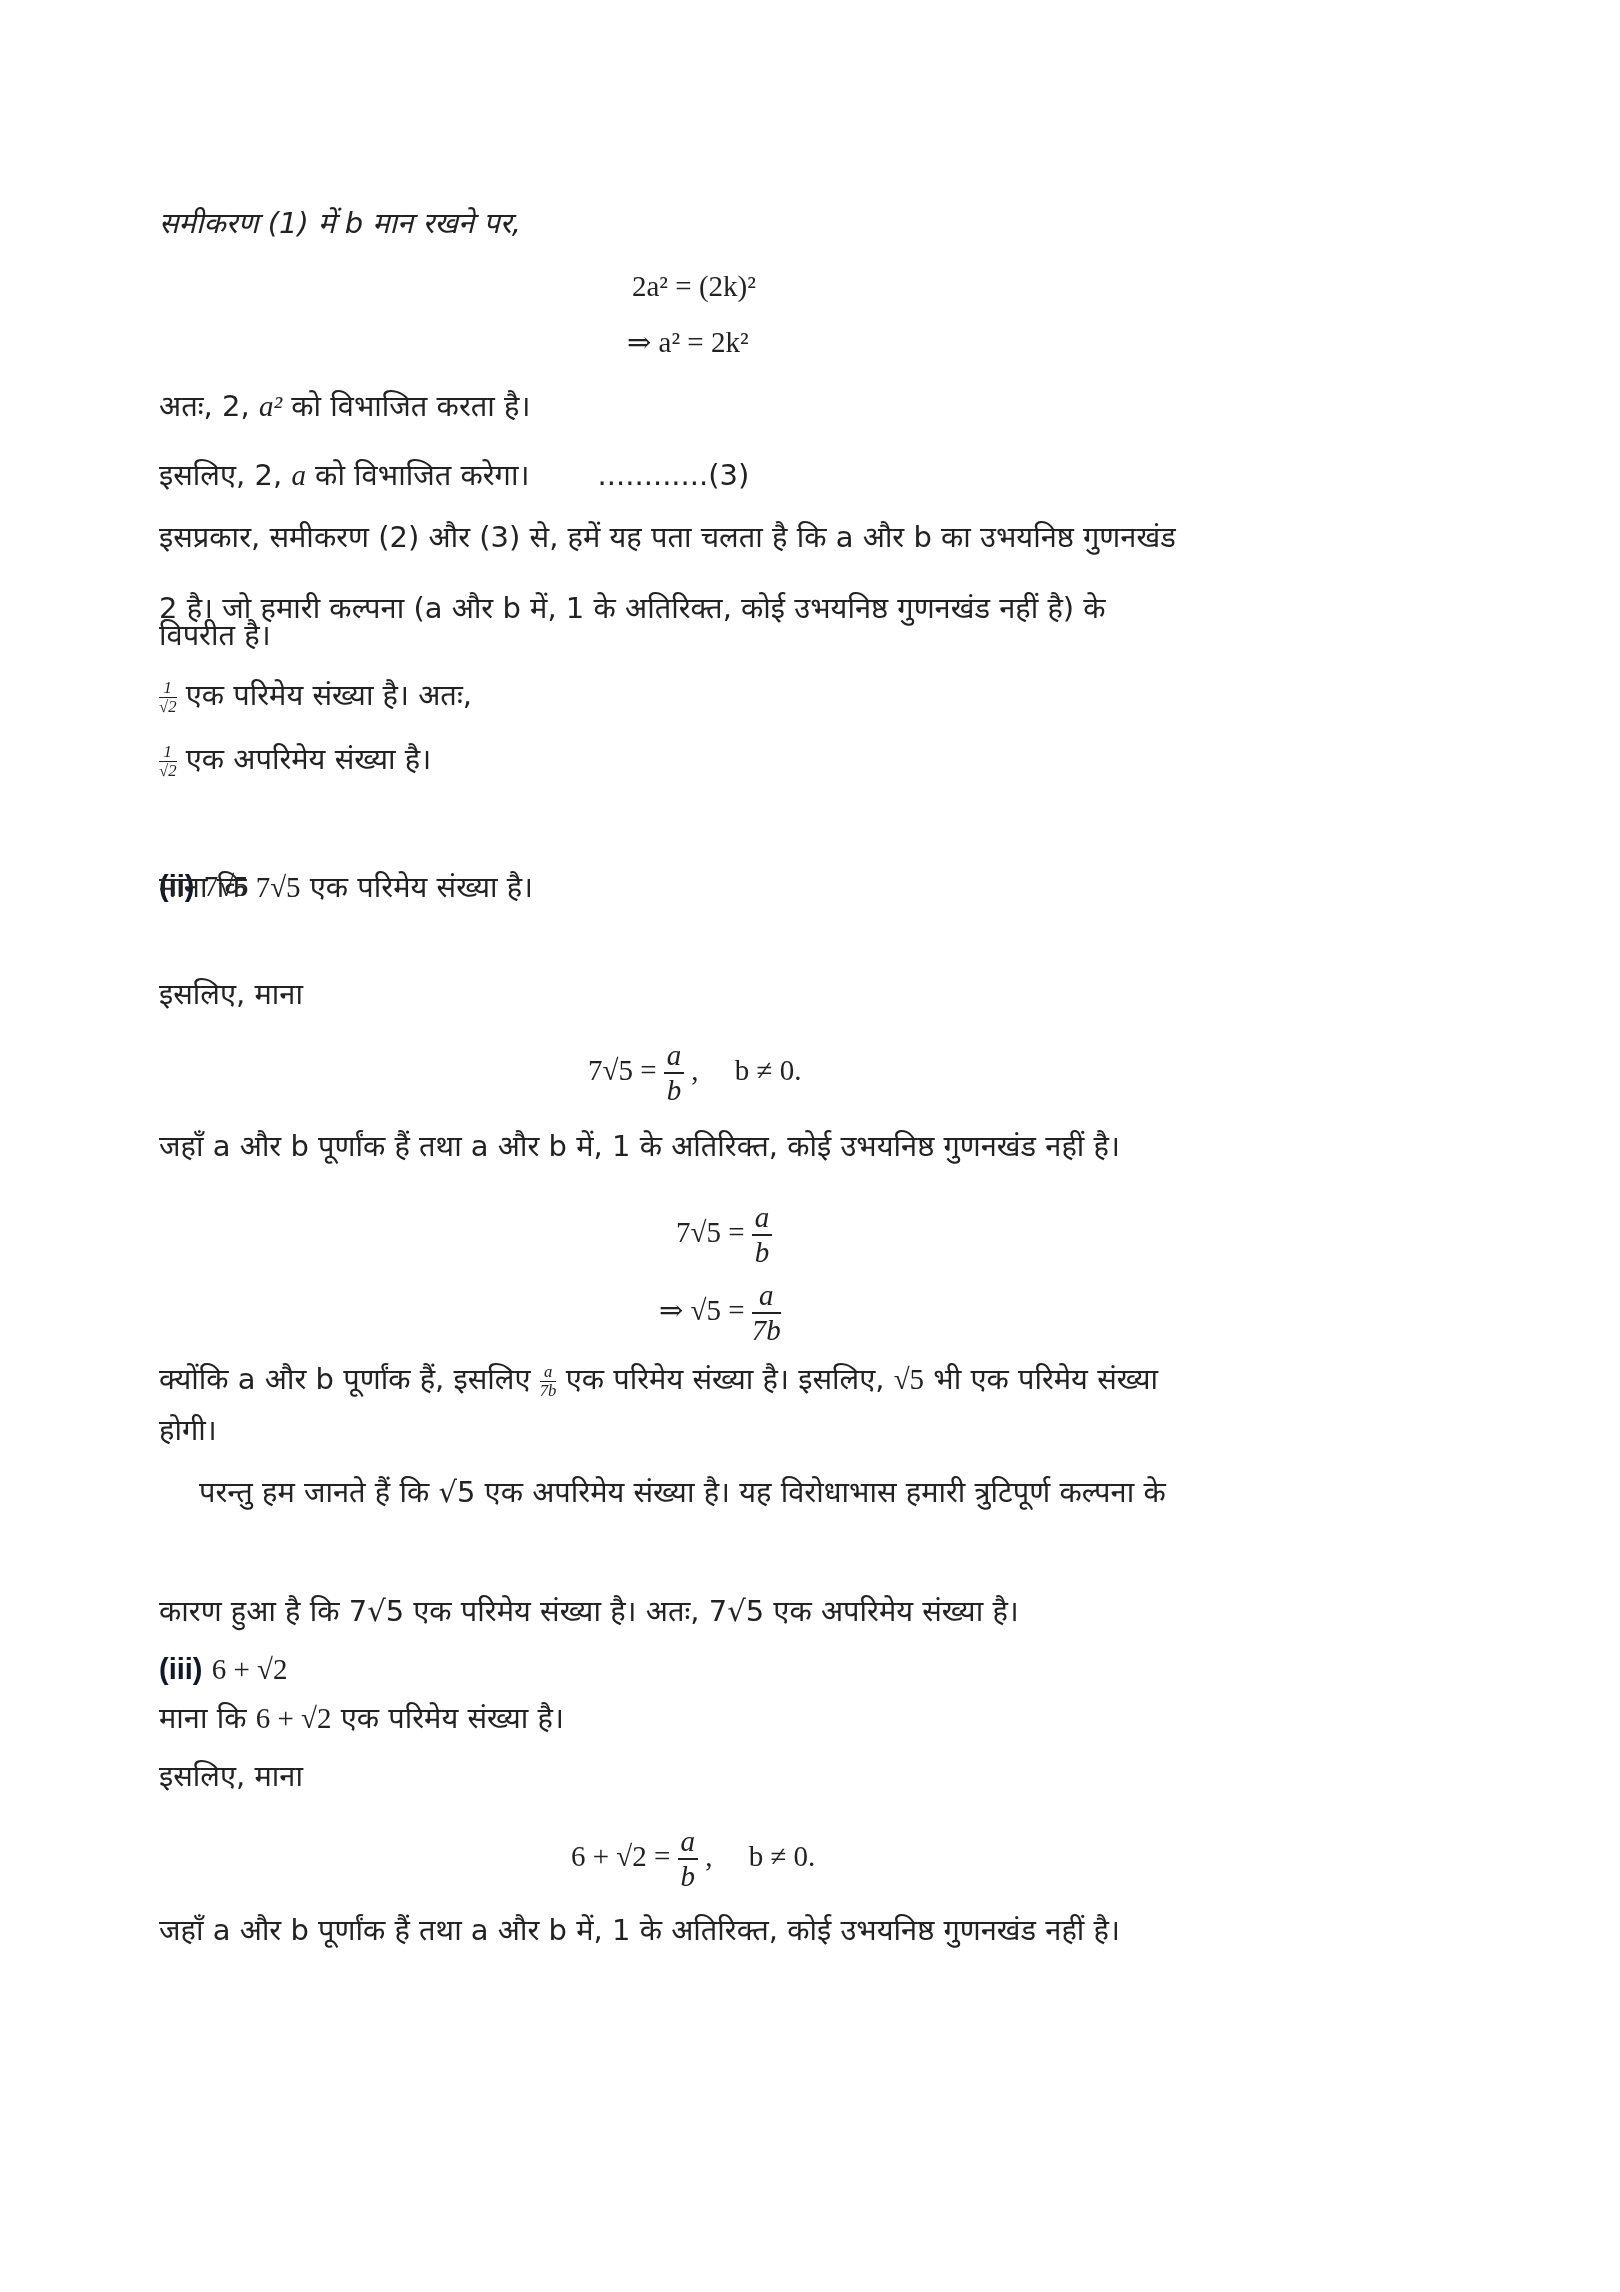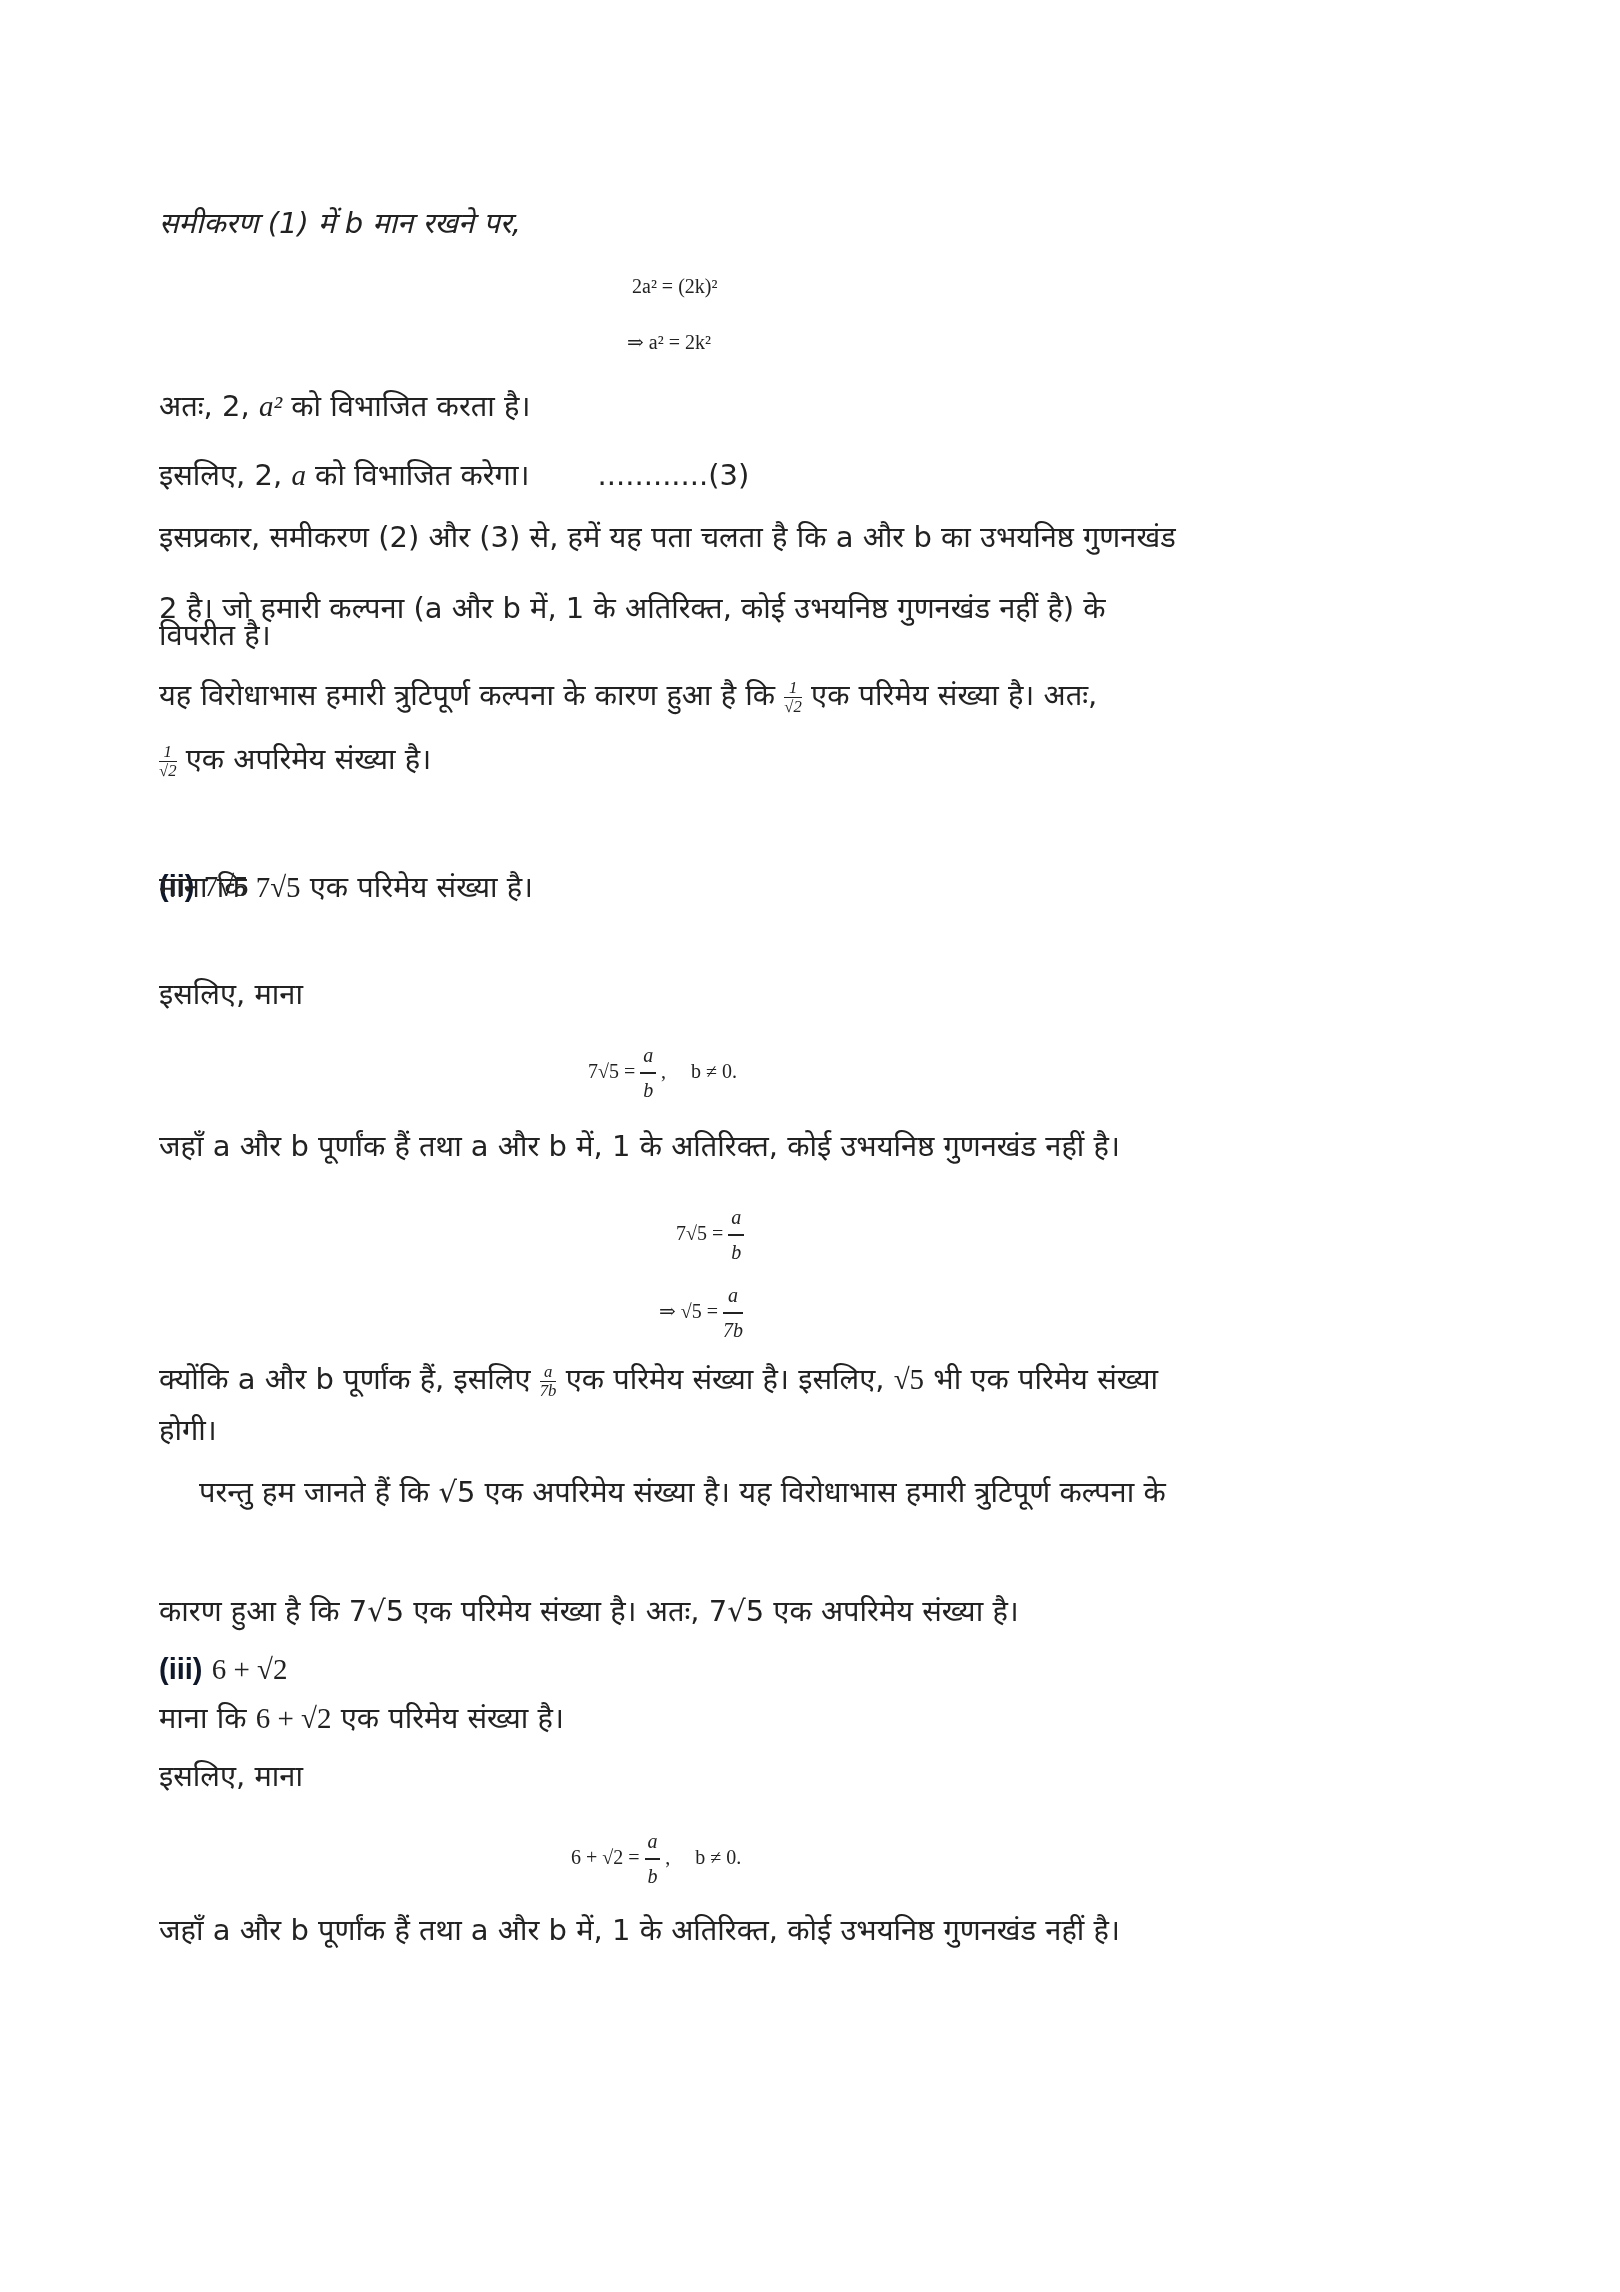--- a/index.html
+++ b/index.html
@@ -1,21 +1,21 @@
 <!DOCTYPE html>
 <html><head>
 <meta charset="utf-8">
 <style>
   html, body { margin: 0; padding: 0; background: #ffffff; }
   body { width: 1620px; height: 2293px; position: relative; overflow: hidden;
          font-family: "DejaVu Sans", "Liberation Sans", sans-serif; color: #222; }
   .line { position: absolute; left: 159px; font-size: 29px; white-space: nowrap; line-height: 39px; }
   .math { font-family: "Liberation Serif", "DejaVu Serif", serif; font-style: italic; }
   .mathn { font-family: "Liberation Serif", "DejaVu Serif", serif; text-align: right; }
-  .eq { position: absolute; font-family: "Liberation Serif", "DejaVu Serif", serif; font-size: 20px; white-space: nowrap; line-height: 39px; }
+  .eq { position: absolute; font-family: "Liberation Serif", "DejaVu Serif", serif; font-size: 29px; white-space: nowrap; line-height: 39px; }
   .frac { display: inline-block; vertical-align: middle; text-align: center; font-style: italic; font-family: "Liberation Serif", "DejaVu Serif", serif; }
   .frac .num { display: block; border-bottom: 2px solid #222; padding: 0 2.9px; line-height: 33px; }
   .frac .den { display: block; line-height: 33px; }
   .frac.small { font-size: 16.7px; }
   .frac.small .num, .frac.small .den { line-height: 17.6px; }
   .frac.small .num { border-bottom-width: 1px; }
   .heading { color: #0f172a; font-weight: bold; font-family: "Liberation Sans", sans-serif; }
 </style>
 </head>
 <body>
@@ -35,21 +35,20 @@
   <span class="math">a</span>
   <span>को विभाजित करेगा।</span>
   <span style="margin-left:59px;">............(3)</span>
 </div>
 
 <div class="line" style="top:518px;text-align:center;">इसप्रकार, समीकरण (2) और (3) से, हमें यह पता चलता है कि a और b का उभयनिष्ठ गुणनखंड</div>
 <div class="line" style="top:589px;">2 है। जो हमारी कल्पना (a और b में, 1 के अतिरिक्त, कोई उभयनिष्ठ गुणनखंड नहीं है) के</div>
 <div class="line" style="top:616px;">विपरीत है।</div>
 
 <div class="line" style="top:676px;">
-  <span>यह विरोधाभास हमारी त्रुटिपूर्ण कल्पना के कारण हुआ है कि</span>
   <span class="frac small">
     <span class="num">1</span>
     <span class="den">√2</span>
   </span>
   <span>एक परिमेय संख्या है। अतः,</span>
 </div>
 <div class="line" style="top:740px;">
   <span class="frac small">
     <span class="num">1</span>
     <span class="den">√2</span>

